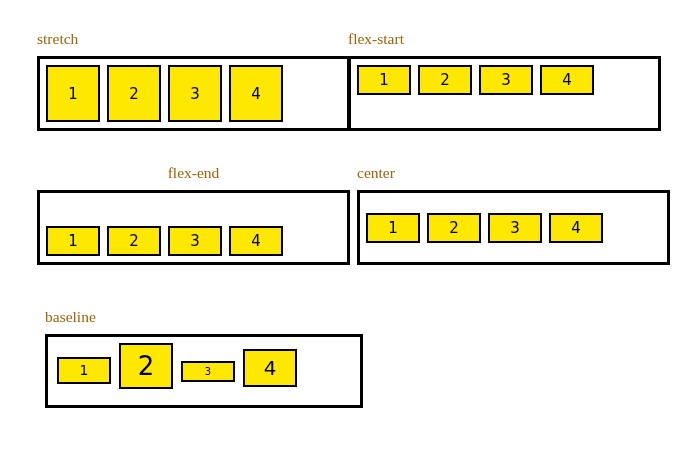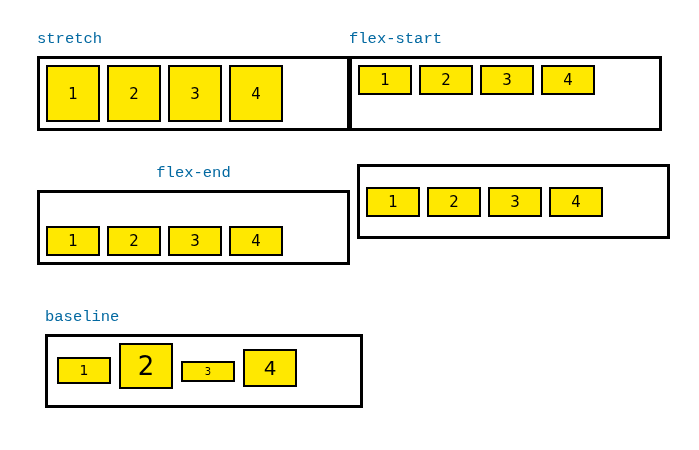--- a/index.html
+++ b/index.html
@@ -15,22 +15,22 @@
     overflow: hidden;
   }
 
   .demo-block {
     position: absolute;
   }
 
   .demo-label {
     font-size: 15.5px;
     line-height: 18px;
-    color: #0369a1;
-    font-family: Liberation Mono, monospace;
+    color: #a16207;
+    font-family: Liberation Serif, serif;
     white-space: nowrap;
     margin-bottom: 8px;
   }
 
   .flex-container {
     box-sizing: border-box;
     border: 3px solid #000000;
     background: #ffffff;
     display: flex;
     flex-direction: row;
@@ -56,21 +56,21 @@
     width: 313px;
     height: 75px;
     align-items: stretch;
   }
   #block-stretch .flex-item {
     width: 54px;
     font-size: 15px;
   }
 
   
-  #block-flex-start { left: 341px; top: 30px; padding-left: 8px; }
+  #block-flex-start { left: 348px; top: 30px; }
   #block-flex-start .flex-container {
     width: 313px;
     height: 75px;
     align-items: flex-start;
   }
   #block-flex-start .flex-item {
     width: 54px;
     height: 30px;
     font-size: 15px;
   }
@@ -147,20 +147,21 @@
   <div class="demo-label">flex-end</div>
   <div class="flex-container">
     <div class="flex-item">1</div>
     <div class="flex-item">2</div>
     <div class="flex-item">3</div>
     <div class="flex-item">4</div>
   </div>
 </div>
 
 <div class="demo-block" id="block-center">
+  <div class="demo-label">center</div>
   <div class="flex-container">
     <div class="flex-item">1</div>
     <div class="flex-item">2</div>
     <div class="flex-item">3</div>
     <div class="flex-item">4</div>
   </div>
 </div>
 
 <div class="demo-block" id="block-baseline">
   <div class="demo-label">baseline</div>

